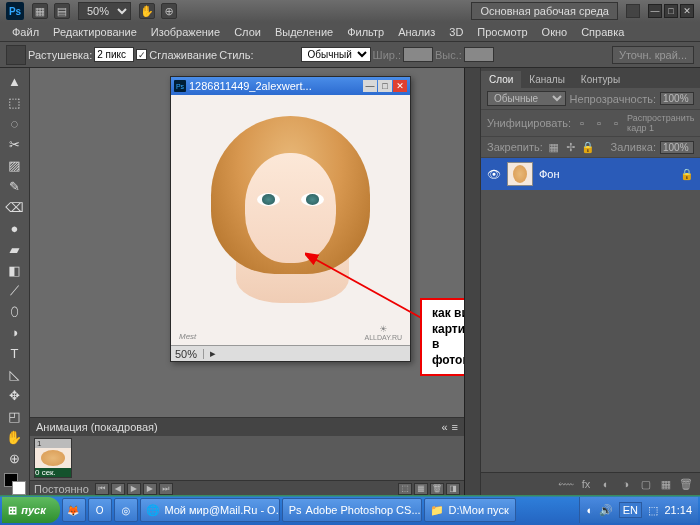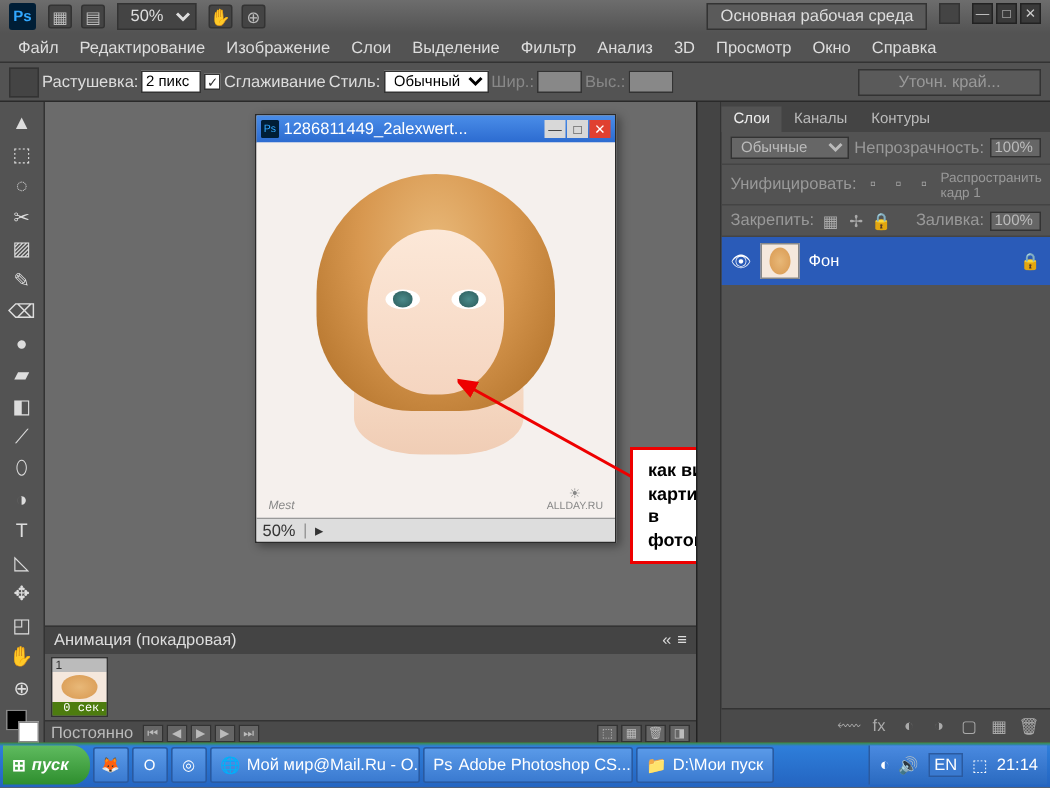--- a/index.html
+++ b/index.html
@@ -4,37 +4,37 @@
 <style>
 * { margin: 0; padding: 0; box-sizing: border-box; font-family: Tahoma, sans-serif; font-size: 11px; }
 body { width: 700px; height: 525px; background: #535353; overflow: hidden; position: relative; }
 
 
 .titlebar { height: 22px; background: linear-gradient(#6d6d6d,#535353); display: flex; align-items: center; padding: 0 6px; gap: 8px; color: #ddd; }
 .ps-logo { width: 18px; height: 18px; background: #001e36; color: #31a8ff; display: flex; align-items: center; justify-content: center; font-weight: bold; font-size: 10px; border-radius: 2px; }
 .title-icons { display: flex; gap: 6px; }
 .title-icons span { width: 16px; height: 16px; background: #444; border: 1px solid #333; border-radius: 2px; display: flex; align-items: center; justify-content: center; color: #bbb; }
 .zoom-sel { padding: 1px 4px; background: #444; border: 1px solid #333; color: #ddd; }
-.title-right { margin-left: auto; display: flex; align-items: flex-start; gap: 8px; }
+.title-right { margin-left: auto; display: flex; align-items: center; gap: 8px; }
 .workspace-btn { background: #5a5a5a; border: 1px solid #333; color: #ddd; padding: 2px 8px; }
 .arrows { display: flex; gap: 2px; }
 .arrows span { width: 14px; height: 14px; background: #444; border: 1px solid #333; }
 .win-ctrl { display: flex; gap: 2px; }
 .win-ctrl span { width: 14px; height: 14px; background: #3a3a3a; border: 1px solid #222; color: #ccc; display: flex; align-items: center; justify-content: center; font-size: 9px; }
 
 .menubar { height: 20px; background: #535353; display: flex; align-items: center; padding: 0 6px; gap: 2px; color: #ddd; border-bottom: 1px solid #333; }
 .menubar span { padding: 2px 6px; cursor: default; }
 
 .optbar { height: 26px; background: #535353; display: flex; align-items: center; padding: 0 6px; gap: 2px; color: #ddd; border-bottom: 1px solid #2a2a2a; }
 .optbar .tool-ic { width: 20px; height: 20px; background: #444; border: 1px solid #333; }
 .optbar input[type=text] { width: 40px; background: #fff; border: 1px solid #333; font-size: 10px; padding: 1px 2px; }
-.optbar select { background: #fff; border: 1px solid #333; font-size: 10px; padding: 0 2px; width: 70px; }
+.optbar select { background: #fff; border: 1px solid #333; font-size: 10px; padding: 0 2px; width: 70px; margin-left: 45px; }
 .optbar .chk { width: 11px; height: 11px; background: #fff; border: 1px solid #333; display: inline-flex; align-items: center; justify-content: center; font-size: 9px; color: #333; }
 .optbar .dis { color: #888; }
-.refine { margin-left: auto; border: 1px solid #333; padding: 2px 26px; background: #5a5a5a; color: #999; }
+.refine { margin-left: auto; border: 1px solid #333; padding: 2px 6px; background: #5a5a5a; color: #999; }
 
 
 .main { position: absolute; top: 68px; left: 0; right: 0; bottom: 30px; display: flex; }
 
 
 .toolbox { width: 30px; background: #535353; border-right: 1px solid #333; padding-top: 4px; display: flex; flex-direction: column; align-items: center; gap: 1px; }
 .toolbox .t { width: 22px; height: 20px; display: flex; align-items: center; justify-content: center; color: #ddd; cursor: pointer; font-size: 13px; }
 .toolbox .swatch { margin-top: 4px; position: relative; width: 22px; height: 22px; }
 .swatch .fg { position: absolute; width: 14px; height: 14px; background: #000; border: 1px solid #888; top: 0; left: 0; }
 .swatch .bg { position: absolute; width: 14px; height: 14px; background: #fff; border: 1px solid #888; bottom: 0; right: 0; }
@@ -91,21 +91,21 @@
 
 
 .anim-wrap { position: absolute; left: 30px; right: 236px; bottom: 30px; height: 78px; background: #535353; border-top: 1px solid #333; }
 .anim-hdr { height: 18px; background: #444; color: #ddd; display: flex; align-items: center; padding: 0 6px; font-size: 10px; }
 .anim-hdr .x { margin-left: auto; display: flex; gap: 4px; }
 .anim-body { height: 44px; display: flex; padding: 2px 4px; gap: 3px; background: #5a5a5a; }
 .frame { width: 38px; background: #888; border: 1px solid #333; display: flex; flex-direction: column; }
 .frame .n { font-size: 8px; color: #333; padding: 0 2px; background: #bbb; }
 .frame .th { flex: 1; background: #f5e8dd; position: relative; overflow: hidden; }
 .frame .th::after { content: ""; position: absolute; inset: 2px 6px; background: radial-gradient(#e8b878,#d89850); border-radius: 50%; }
-.frame .d { font-size: 8px; background: #4d7c0f; color: #fff; text-align: right; font-family: Liberation Mono, monospace; }
+.frame .d { font-size: 8px; background: #14532d; color: #fff; text-align: left; }
 .anim-ctrl { height: 16px; background: #4a4a4a; display: flex; align-items: center; padding: 0 4px; gap: 6px; color: #bbb; font-size: 10px; border-top: 1px solid #333; }
 .anim-ctrl .btns { display: flex; gap: 2px; }
 .anim-ctrl .btns span { width: 14px; height: 12px; background: #666; border: 1px solid #333; display: flex; align-items: center; justify-content: center; font-size: 8px; }
 
 
 .taskbar { position: absolute; bottom: 0; left: 0; right: 0; height: 30px; background: linear-gradient(#3c8f3c 0%, #2e7eda 8%, #2464c0 100%); display: flex; align-items: center; padding: 0 2px; gap: 2px; }
 .start { height: 26px; padding: 0 14px 0 6px; background: linear-gradient(#5fbb5f,#2e8e2e); border-radius: 0 12px 12px 0; color: #fff; font-weight: bold; display: flex; align-items: center; gap: 4px; font-style: italic; }
 .start::before { content: "⊞"; font-style: normal; }
 .tbtn { height: 24px; padding: 0 6px; background: linear-gradient(#5a9ae8,#3a7ad0); border: 1px solid #2a5aa0; color: #fff; display: flex; align-items: center; gap: 4px; font-size: 10px; max-width: 140px; overflow: hidden; white-space: nowrap; border-radius: 2px; }
 .tbtn.ic { min-width: 24px; padding: 0 4px; justify-content: center; }

